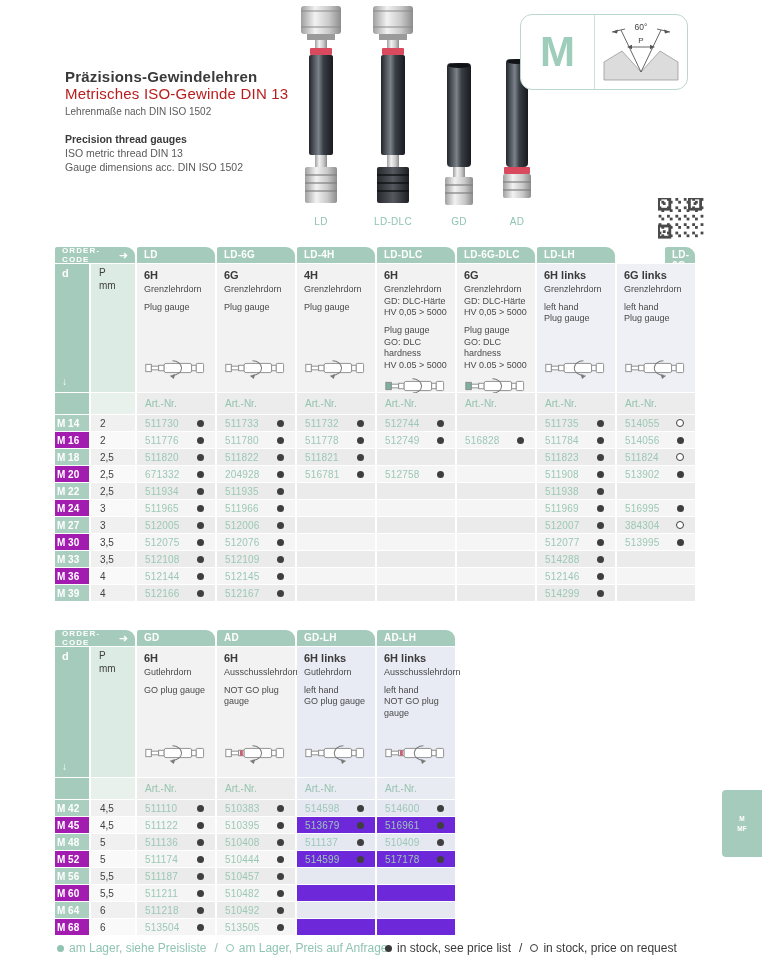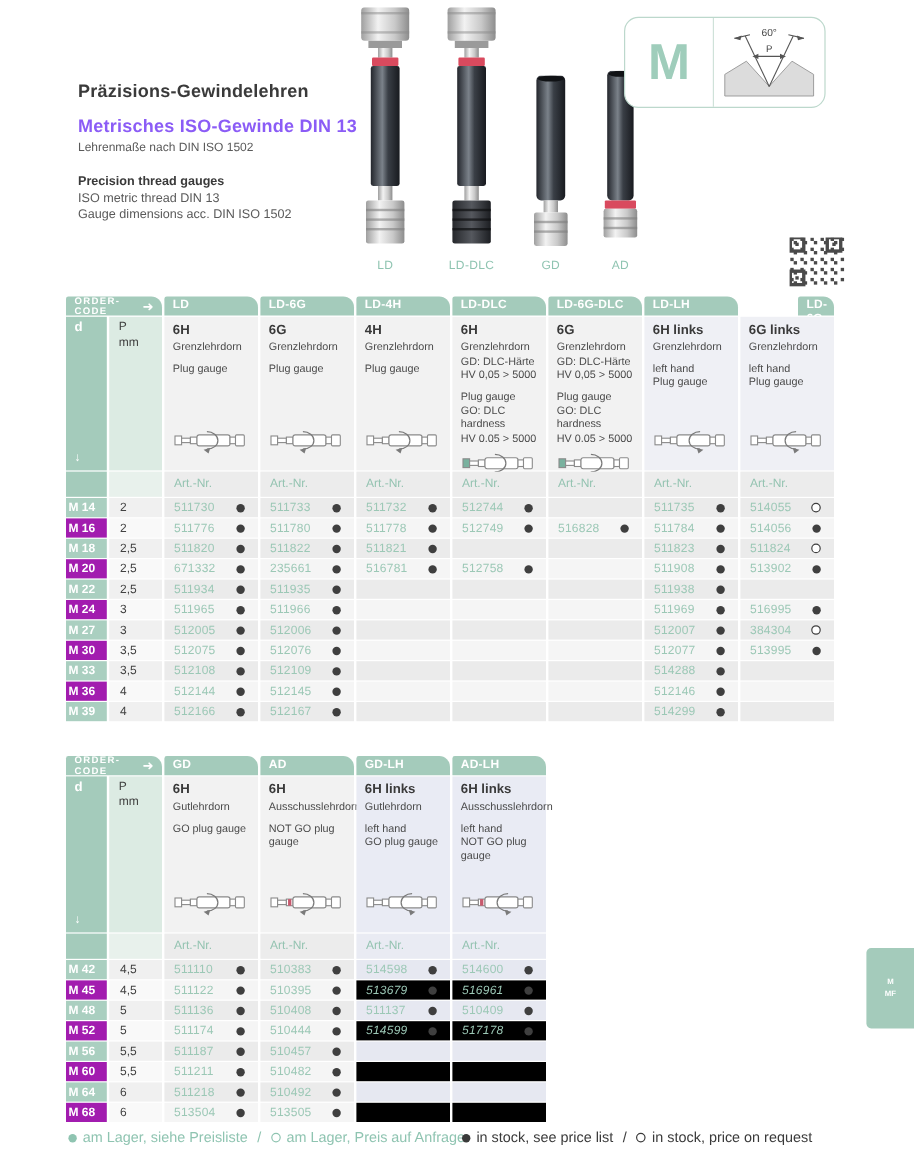--- a/index.html
+++ b/index.html
@@ -1,21 +1,21 @@
 <!DOCTYPE html>
 <html><head>
 <meta charset="utf-8">
 <style>
   html,body{margin:0;padding:0;background:#fff;}
   #page{position:relative;width:762px;height:968px;background:#fff;overflow:hidden;
         font-family:"Liberation Sans","DejaVu Sans",sans-serif;color:#3c3c3c;}
   
   .hdr{position:absolute;left:65px;top:68px;width:240px;}
   .hdr .t1{font-size:15px;font-weight:bold;color:#3a3a3a;letter-spacing:.2px;}
-  .hdr .t2{font-size:15px;font-weight:bold;color:#8b5cf6;margin-top:12px;letter-spacing:.2px;}
+  .hdr .t2{font-size:15px;font-weight:normal;color:#b91c1c;margin-top:0;letter-spacing:.2px;}
   .hdr .t3{font-size:10px;color:#5a5a5a;margin-top:4px;}
   .hdr .t4{font-size:10.5px;font-weight:bold;color:#3a3a3a;margin-top:16px;}
   .hdr .t5{font-size:10.5px;color:#5a5a5a;margin-top:2px;}
   
   .products{position:absolute;left:293px;top:6px;display:flex;align-items:flex-end;gap:16px;}
   .gauge{display:flex;flex-direction:column;align-items:center;}
   .gauge .lbl{font-size:10px;color:#8fc4b1;margin-top:5px;letter-spacing:.3px;}
   
   .mbox{position:absolute;left:520px;top:14px;width:166px;height:74px;background:#fff;
         border:1.5px solid #bcd8cc;border-radius:12px;display:flex;}
@@ -55,21 +55,21 @@
   .artlbl-p{background:#e8f1ec;}
   .artlbl{display:flex;align-items:center;padding-left:8px;font-size:10px;color:#94c3b1;}
   .artlbl.g{background:#ececec;}
   .artlbl.lav{background:#e9ebf3;}
   .rl{display:flex;align-items:center;color:#fff;font-size:10px;font-weight:bold;padding-left:2px;}
   .rl.odd{background:#aacfc0;} .rl.even{background:#a21caf;}
   .pv{display:flex;align-items:center;font-size:10px;color:#424242;padding-left:9px;}
   .pv.odd{background:#f0f0f0;} .pv.even{background:#f9f9f9;}
   .gc{display:flex;align-items:center;justify-content:space-between;padding:0 11px 0 8px;}
   .gc.odd{background:#ebebeb;} .gc.even{background:#f5f5f5;}
-  .gc.lav.odd{background:#e6e8f1;} .gc.lav.even{background:#000000;font-style:italic;}
+  .gc.lav.odd{background:#e6e8f1;} .gc.lav.even{background:#6d28d9;}
   .gc .nr{font-size:10px;color:#9cc8b6;letter-spacing:.2px;}
   .dotf{width:7px;height:7px;border-radius:50%;background:#3f3f3f;flex:none;}
   .doto{width:6px;height:6px;border-radius:50%;background:#fff;border:1.5px solid #3f3f3f;flex:none;}
   
   .legend{position:absolute;top:941px;font-size:12px;display:flex;align-items:center;gap:5px;}
   .legend.de{left:57px;color:#8fc4b1;}
   .legend.en{left:385px;color:#3a3a3a;}
   .legend .dotf{background:currentColor;}
   .legend .doto{border-color:currentColor;background:#fff;}
   .legend .sl{padding:0 3px;}
@@ -493,21 +493,21 @@
         <div class="nr">511824</div>
         <div class="doto"></div>
       </div>
       <div class="rl even">M 20</div>
       <div class="pv even">2,5</div>
       <div class="gc even">
         <div class="nr">671332</div>
         <div class="dotf"></div>
       </div>
       <div class="gc even">
-        <div class="nr">235661</div>
+        <div class="nr">204928</div>
         <div class="dotf"></div>
       </div>
       <div class="gc even">
         <div class="nr">516781</div>
         <div class="dotf"></div>
       </div>
       <div class="gc even">
         <div class="nr">512758</div>
         <div class="dotf"></div>
       </div>

